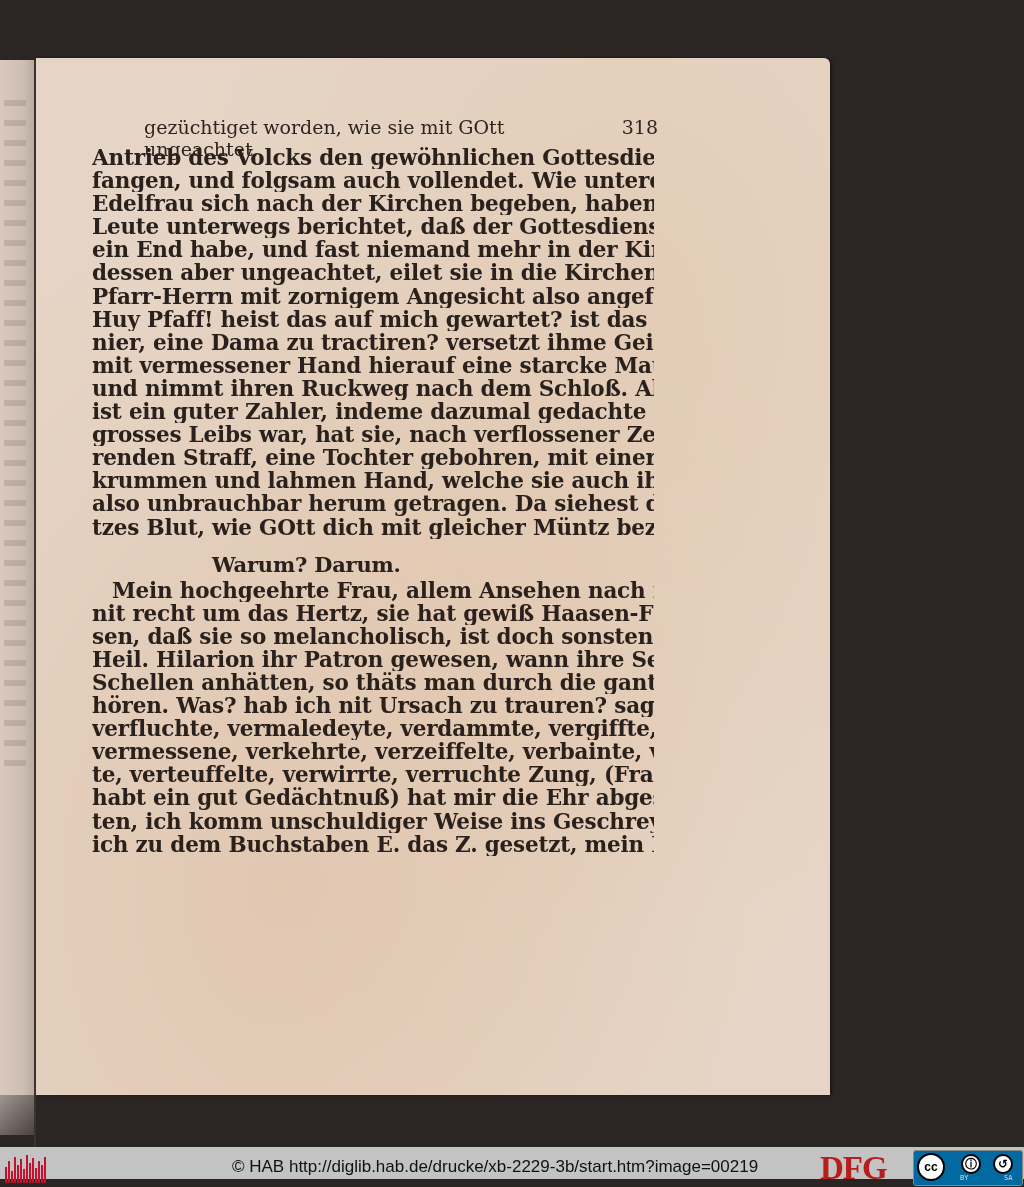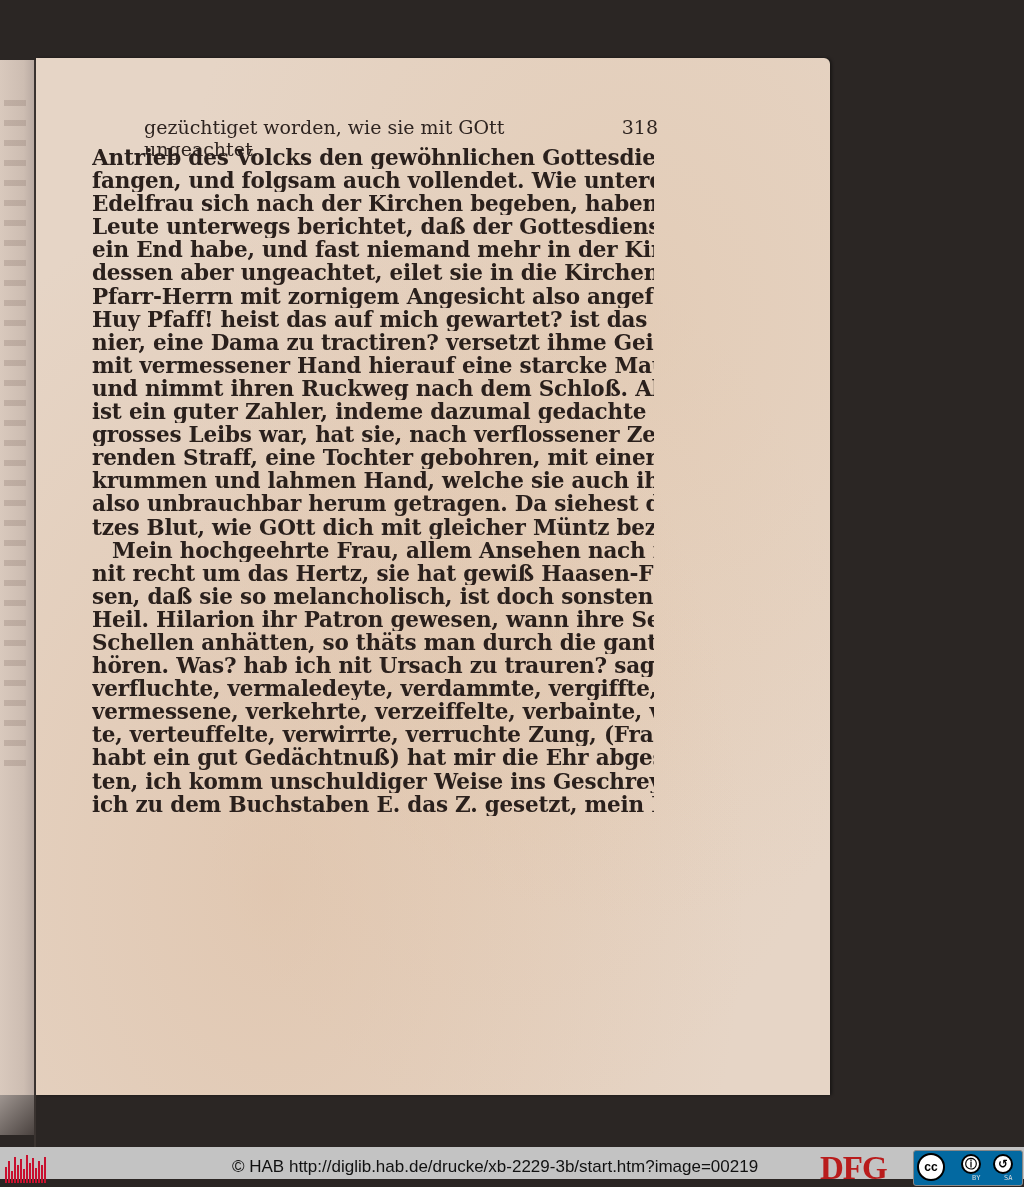--- a/index.html
+++ b/index.html
@@ -100,20 +100,21 @@
     <span class="line">nier, eine Dama zu tractiren? versetzt ihme Geistlichen</span>
     <span class="line">mit vermessener Hand hierauf eine starcke Maultaschen,</span>
     <span class="line">und nimmt ihren Ruckweg nach dem Schloß. Aber GOtt</span>
     <span class="line">ist ein guter Zahler, indeme dazumal gedachte Edelfrau</span>
     <span class="line">grosses Leibs war, hat sie, nach verflossener Zeit, zur gebüh-</span>
     <span class="line">renden Straff, eine Tochter gebohren, mit einer gantz</span>
     <span class="line">krummen und lahmen Hand, welche sie auch ihr lebentag</span>
     <span class="line">also unbrauchbar herum getragen. Da siehest du es, stol-</span>
     <span class="line last">tzes Blut, wie GOtt dich mit gleicher Müntz bezahlt.</span>
 
+    <span class="heading">Warum? Darum.</span>
 
     <span class="line indent">Mein hochgeehrte Frau, allem Ansehen nach ist ihr</span>
     <span class="line">nit recht um das Hertz, sie hat gewiß Haasen-Fleisch ges-</span>
     <span class="line">sen, daß sie so melancholisch, ist doch sonsten allezeit der</span>
     <span class="line">Heil. Hilarion ihr Patron gewesen, wann ihre Seuffzer</span>
     <span class="line">Schellen anhätten, so thäts man durch die gantze Stadt</span>
     <span class="line">hören. Was? hab ich nit Ursach zu trauren? sagt sie, ein</span>
     <span class="line">verfluchte, vermaledeyte, verdammte, vergiffte, verlogne,</span>
     <span class="line">vermessene, verkehrte, verzeiffelte, verbainte, verschalck-</span>
     <span class="line">te, verteuffelte, verwirrte, verruchte Zung, (Frau ihr</span>
@@ -138,17 +139,17 @@
       <span style="height:15px"></span>
       <span style="height:22px"></span>
     <span style="height:18px"></span>
       <span style="height:26px"></span>
   </div>
   <span class="copyright">© HAB http://diglib.hab.de/drucke/xb-2229-3b/start.htm?image=00219</span>
   <span class="dfg">DFG</span>
   <div class="cc-badge">
     <span class="cc-circle">cc</span>
     <span class="cc-icon" style="left:47px">ⓘ</span>
-    <span class="cc-label" style="left:58px">BY</span>
+    <span class="cc-label" style="left:46px">BY</span>
     <span class="cc-icon" style="left:79px">↺</span>
     <span class="cc-label" style="left:90px">SA</span>
   </div>
 </div>
 
 </body></html>

